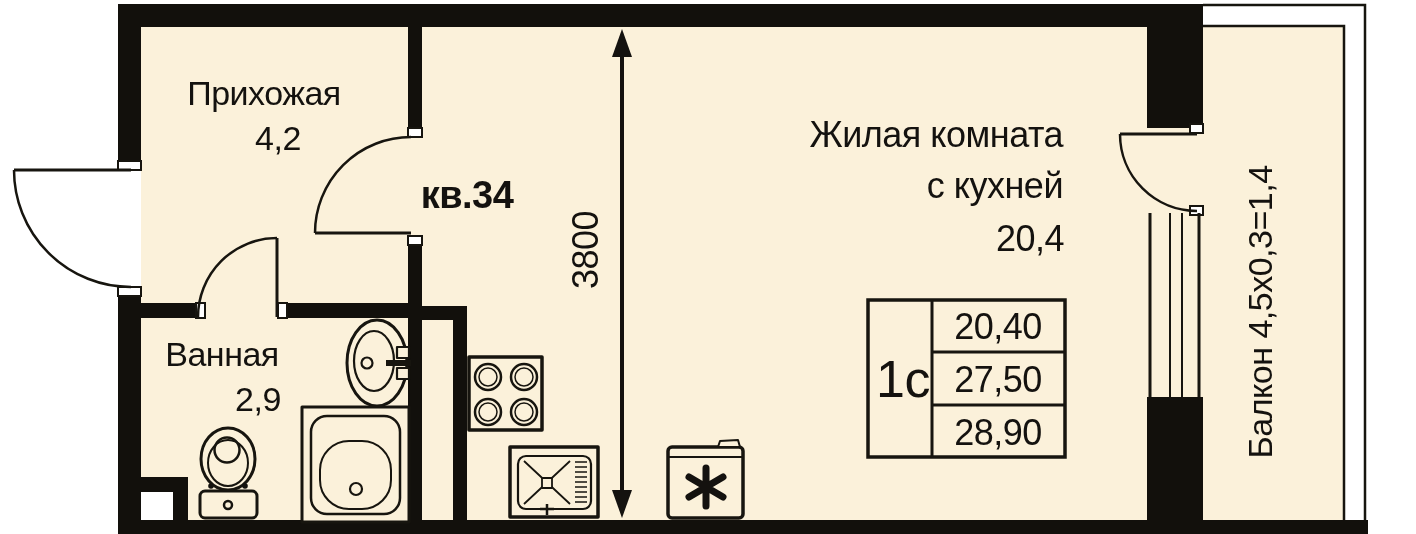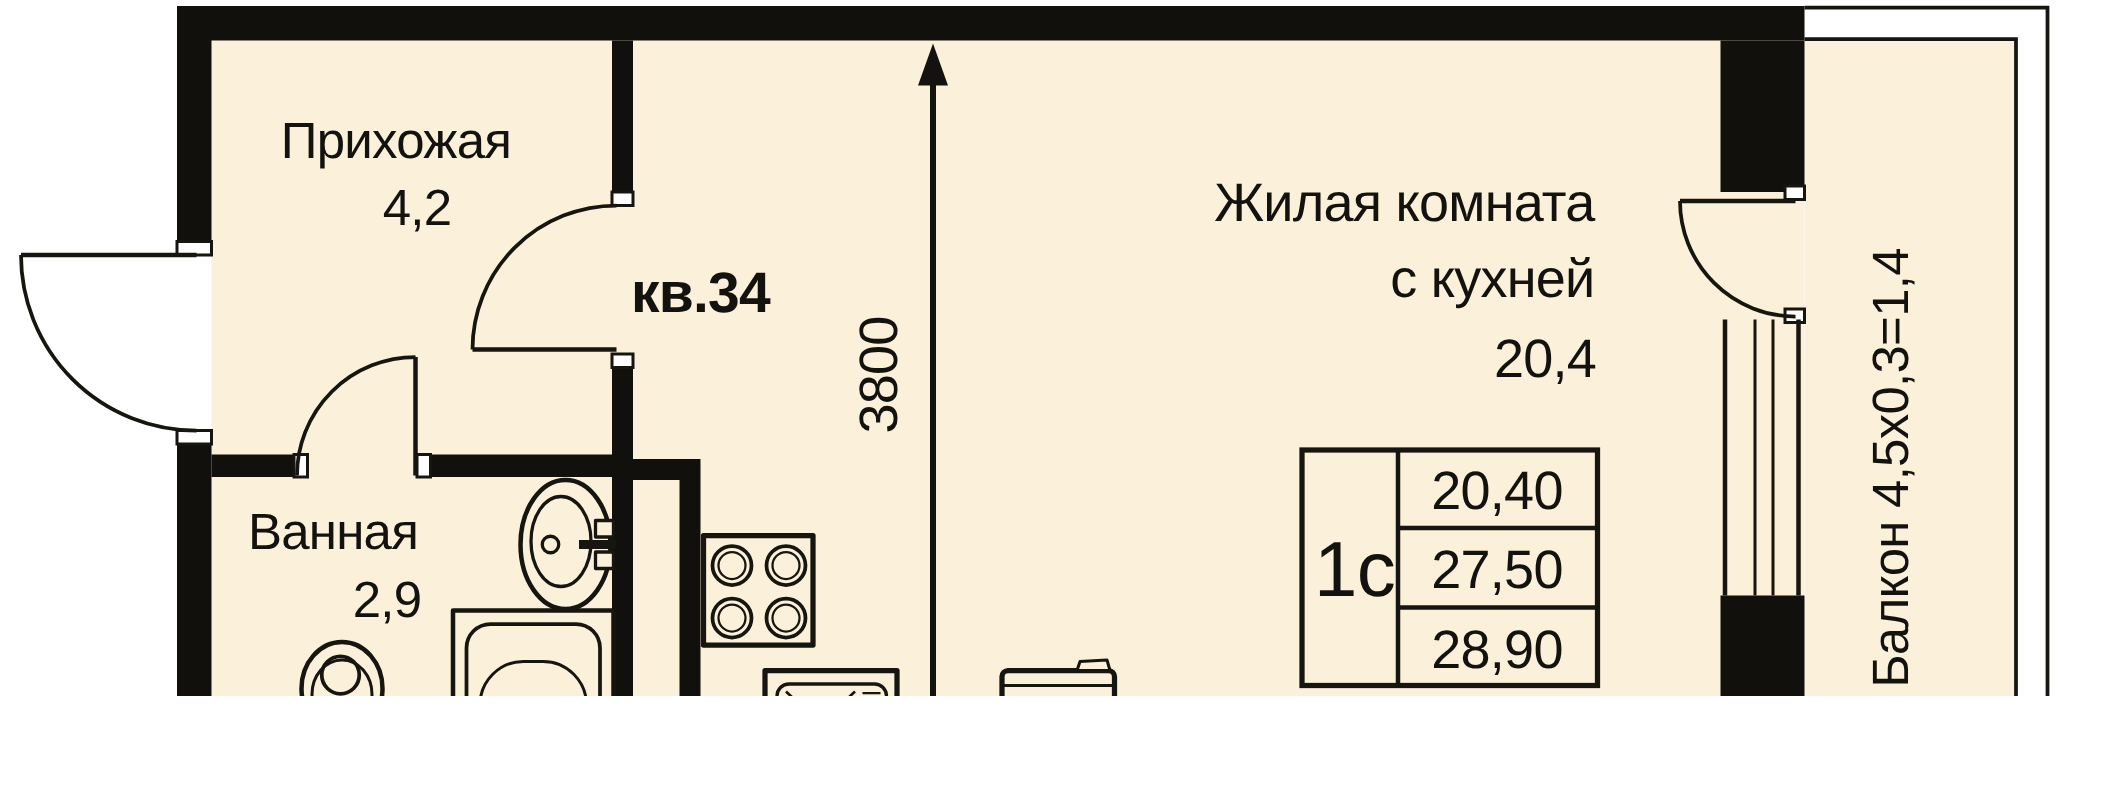--- a/index.html
+++ b/index.html
@@ -1,16 +1,16 @@
 <!DOCTYPE html>
 <html style="--floor: #fbf1da; --wall: #12100c; --line: #17150f;"><head>
 <meta charset="utf-8">
 <style>
   html,body{margin:0;padding:0;background:#ffffff;}
-  .plan-wrap{position:relative;width:1416px;height:464px;background:#ffffff;overflow:hidden;}
+  .plan-wrap{position:relative;width:1416px;height:534px;background:#ffffff;overflow:hidden;}
   svg{display:block;}
   svg text{font-family:"Liberation Sans","DejaVu Sans",sans-serif;fill:#14120f;letter-spacing:-0.5px;}
   .floorf{fill:var(--floor,#fbf1da);}
   .wallf{fill:var(--wall,#12100c);}
   .whitef{fill:#ffffff;}
   .ln{stroke:var(--line,#17150f);fill:none;}
   .jamb{fill:#ffffff;stroke:var(--line,#17150f);stroke-width:2;}
   .fix{stroke:var(--line,#17150f);fill:none;stroke-linejoin:round;}
   .fixf{stroke:var(--line,#17150f);fill:var(--floor,#fbf1da);stroke-linejoin:round;}
   .dim{stroke:#14120f;fill:none;}

